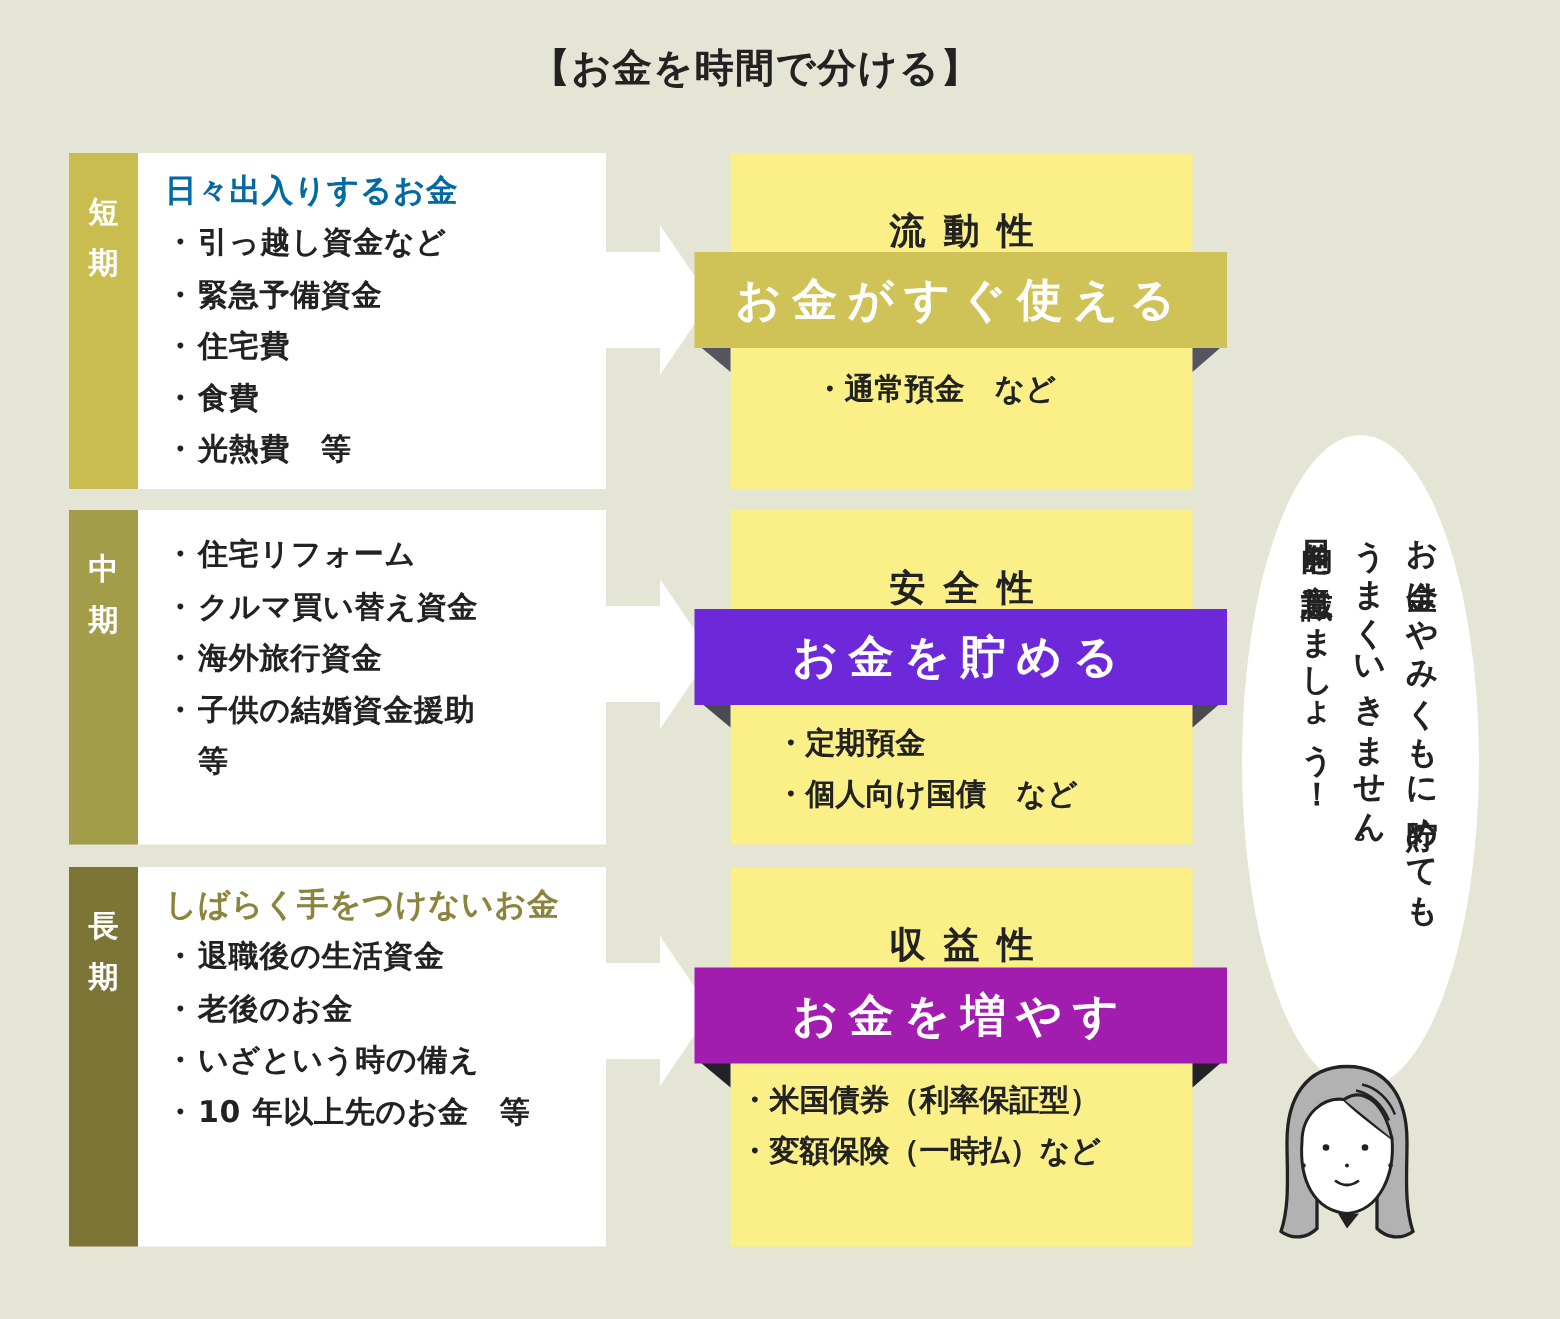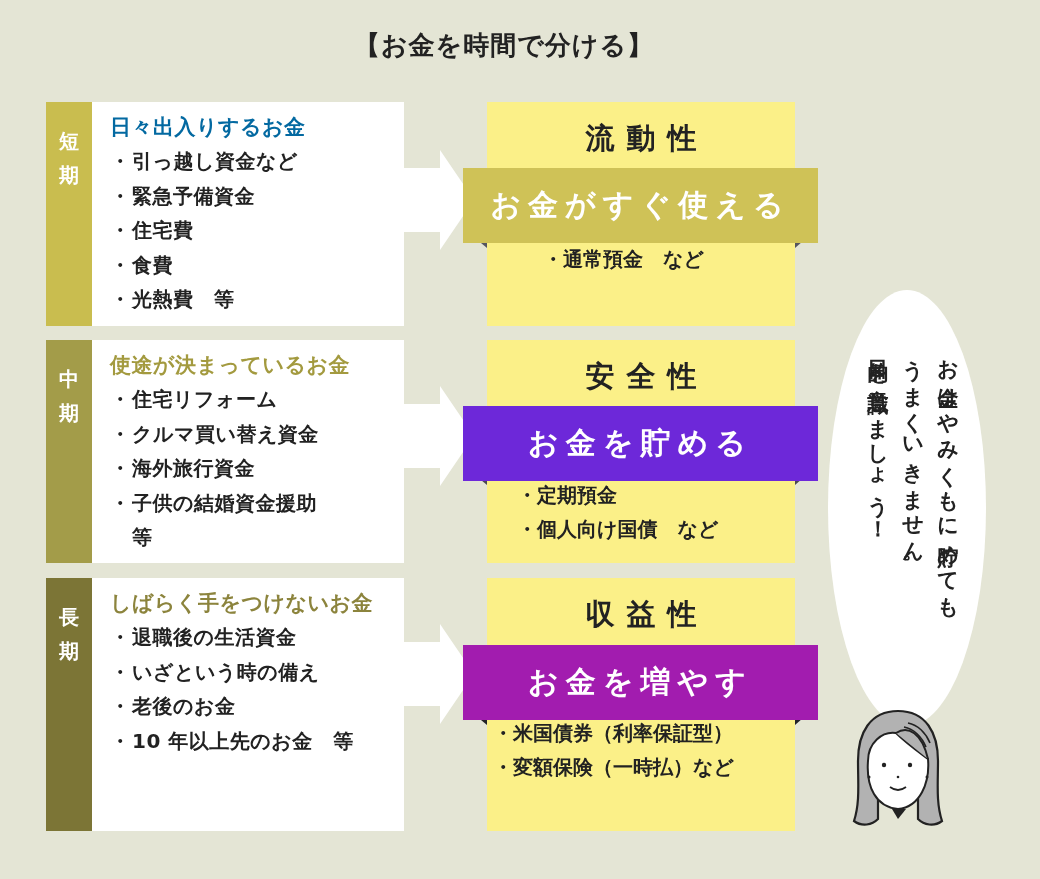--- a/index.html
+++ b/index.html
@@ -26,25 +26,25 @@
   }
   .panel .head { font-size:21px; font-weight:bold; line-height:30px; letter-spacing:0.5px; }
   .panel ul { list-style:none; margin:2px 0 0 0; padding:0; }
   .panel li { font-size:20px; font-weight:bold; line-height:34.5px; color:#222; letter-spacing:0.5px; }
   .panel li .dot { display:inline-block; width:22px; }
 
   .arrow { position:absolute; left:404px; width:70px; height:100px; }
 
   .ybox { position:absolute; left:487px; width:308px; background:#fbf088; }
   .ybox .prop {
-    text-align:center; font-size:29px; font-weight:bold; letter-spacing:12px;
-    padding-top:17px; color:#222; text-indent:12px;
+    text-align:center; font-size:24px; font-weight:bold; letter-spacing:12px;
+    padding-top:36px; color:#222; text-indent:12px;
   }
   .ribbon {
-    position:absolute; left:463px; width:355px; height:75px;
+    position:absolute; left:463px; width:355px; height:64px;
     color:#fff; font-size:30px; font-weight:bold; letter-spacing:7px;
     display:flex; align-items:center; justify-content:center;
   }
   .fold { position:absolute; width:0; height:0; }
   .ybox ul { list-style:none; margin:0; padding:0; position:absolute; }
   .ybox li { font-size:20px; font-weight:bold; line-height:34px; color:#222; white-space:nowrap; }
 
   .bubble {
     position:absolute; left:828px; top:290px; width:158px; height:436px;
     background:#fff; border-radius:50%;
@@ -88,21 +88,20 @@
 <div class="fold" style="left:463px;top:228px;border-top:20px solid #55555f;border-left:24px solid transparent;"></div>
 <div class="fold" style="left:795px;top:228px;border-top:20px solid #55555f;border-right:23px solid transparent;"></div>
 <div class="ribbon" style="top:168px;background:#cfc257;">お金がすぐ使える</div>
 
 <div class="row" style="top:340px;height:223px;">
   <div class="tab" style="background:#a39c49;">
     <span>中</span>
     <span>期</span>
   </div>
   <div class="panel">
-    <div class="head" style="color:#a39a3f;">使途が決まっているお金</div>
     <ul>
       <li><span class="dot">・</span><span>住宅リフォーム</span></li>
       <li><span class="dot">・</span><span>クルマ買い替え資金</span></li>
       <li><span class="dot">・</span><span>海外旅行資金</span></li>
       <li><span class="dot">・</span><span>子供の結婚資金援助</span></li>
       <li><span class="dot"></span><span>等</span></li>
     </ul>
   </div>
 </div>
 <svg class="arrow" style="top:386px;" viewBox="0 0 70 100">
@@ -122,22 +121,22 @@
 
 <div class="row" style="top:578px;height:253px;">
   <div class="tab" style="background:#7c7536;">
     <span>長</span>
     <span>期</span>
   </div>
   <div class="panel">
     <div class="head" style="color:#8c843d;">しばらく手をつけないお金</div>
     <ul>
       <li><span class="dot">・</span><span>退職後の生活資金</span></li>
+      <li><span class="dot">・</span><span>老後のお金</span></li>
       <li><span class="dot">・</span><span>いざという時の備え</span></li>
-      <li><span class="dot">・</span><span>老後のお金</span></li>
       <li><span class="dot">・</span><span>10 年以上先のお金　等</span></li>
     </ul>
   </div>
 </div>
 <svg class="arrow" style="top:624px;" viewBox="0 0 70 100">
   <polygon points="0,18 36,18 36,0 70,50 36,100 36,82 0,82" fill="#ffffff"></polygon>
 </svg>
 
 <div class="ybox" style="top:578px;height:253px;">
   <div class="prop">収益性</div>

